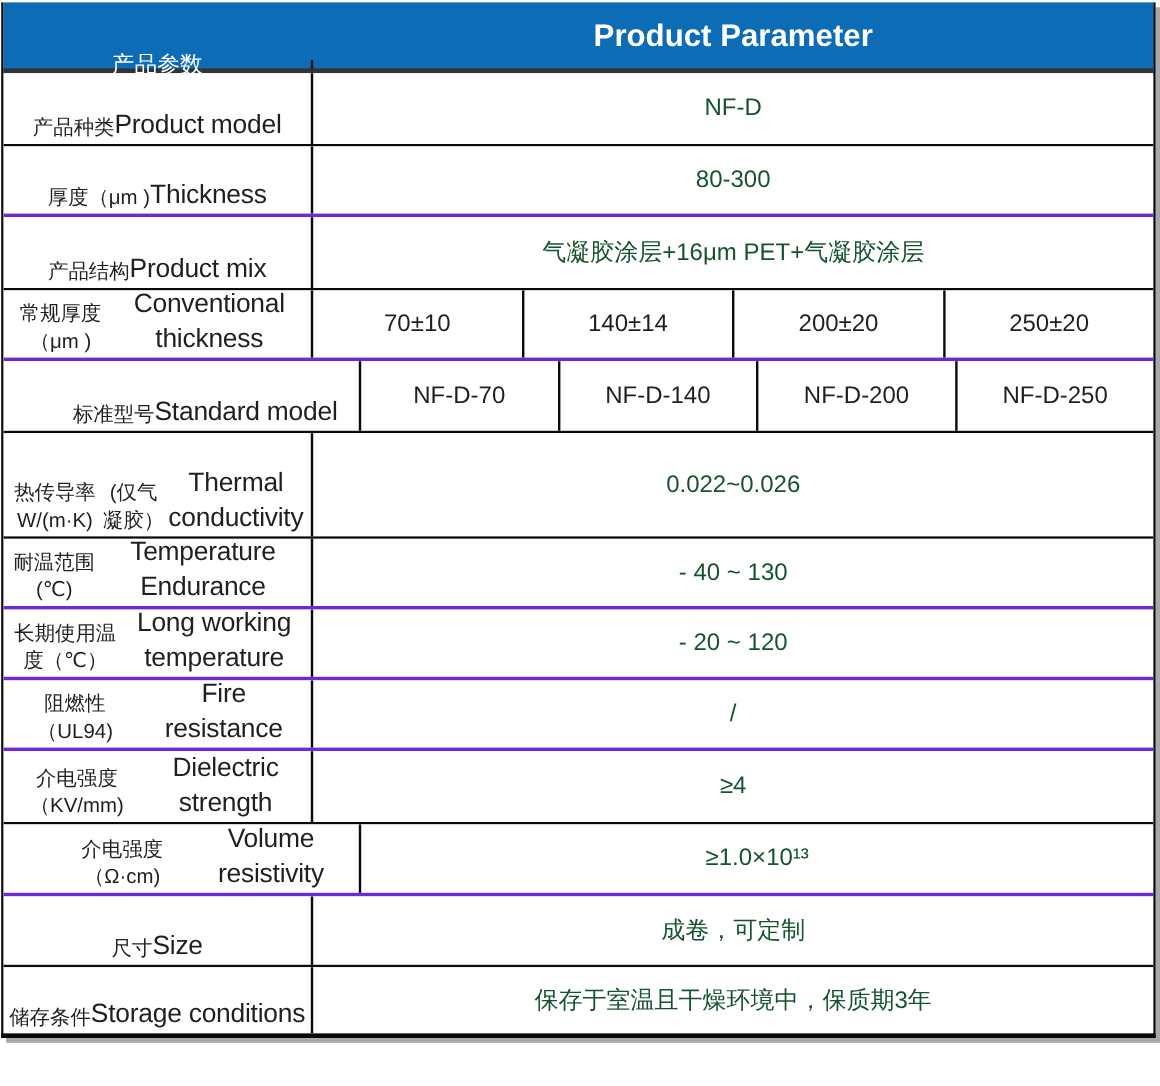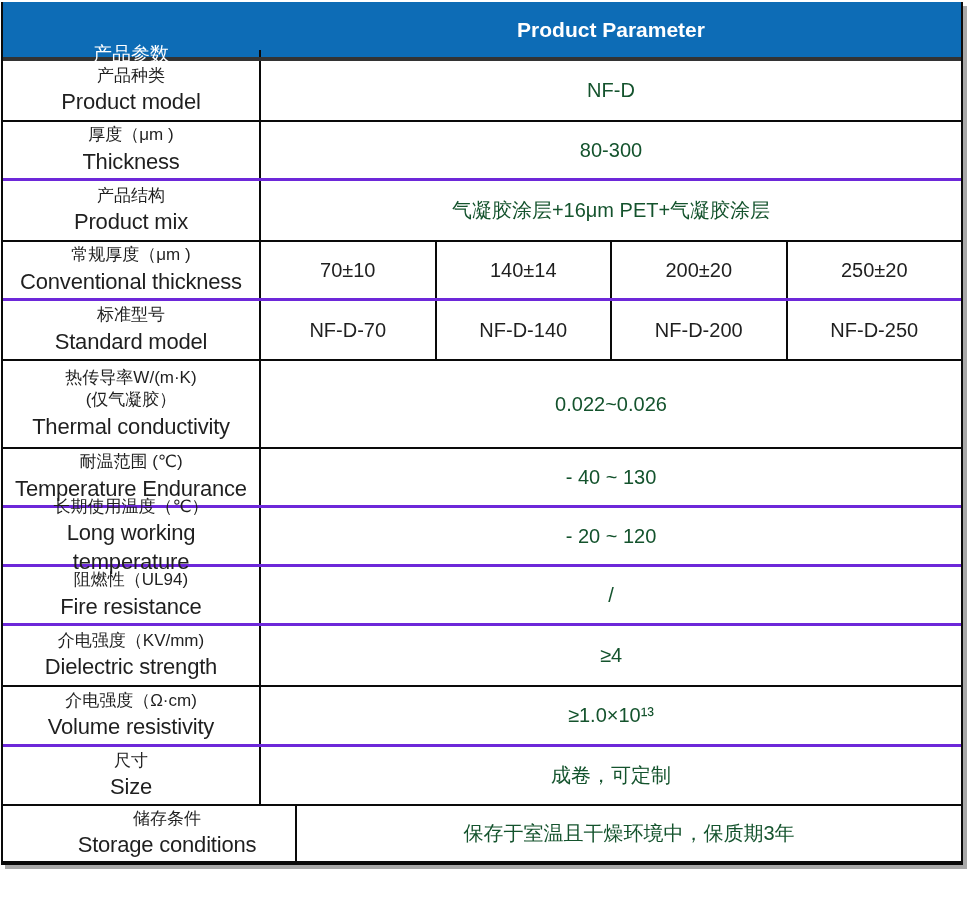--- a/index.html
+++ b/index.html
@@ -28,43 +28,43 @@
   }
   .header-label {
     width: 258px;
     border-right: 2px solid #0a0a0a;
     display: flex; align-items: center; justify-content: center;
     color: #ffffff; font-size: 19px; font-weight: 400; margin-top: 48px;
   }
   .header-title {
     flex: 1;
     display: flex; align-items: center; justify-content: center;
-    color: #ffffff; font-size: 21px; font-weight: 700;
+    color: #ffffff; font-size: 26px; font-weight: 700;
   }
   
   .row { display: flex; height: 61px; background: #ffffff; }
   .sep-thin { border-bottom: 2px solid #0a0a0a; }
   .sep-gray { border-bottom: 3px solid #6d28d9; }
-  .sep-none { border-bottom: none; padding-left: 36px; }
+  .sep-none { border-bottom: none; }
   .rows .row:nth-child(2),
   .rows .row:nth-child(4),
   .rows .row:nth-child(7),
   .rows .row:nth-child(8),
   .rows .row:nth-child(9),
   .rows .row:nth-child(12) { height: 59px; }
   .rows .row:nth-child(5),
-  .rows .row:nth-child(11) { height: 60px; }
+  .rows .row:nth-child(11) { height: 60px; padding-left: 40px; }
   .rows .row:nth-child(6)  { height: 88px; }
   .rows .row:nth-child(13) { height: 55px; }
 
   .label-cell {
     width: 258px;
     border-right: 2px solid #0a0a0a;
-    display: flex; flex-direction: column;
-    align-items: center; justify-content: center;
+    display: flex; flex-direction: row;
+    align-items: flex-end; justify-content: center;
     text-align: center;
     color: #1f1f1f;
     line-height: 1.32;
     padding: 2px 4px;
   }
   .label-cell .zh  { font-size: 17px; }
   .label-cell .zh2 { font-size: 17px; }
   .label-cell .en  { font-size: 22px; letter-spacing: -0.2px; }
 
   .value-cell {

